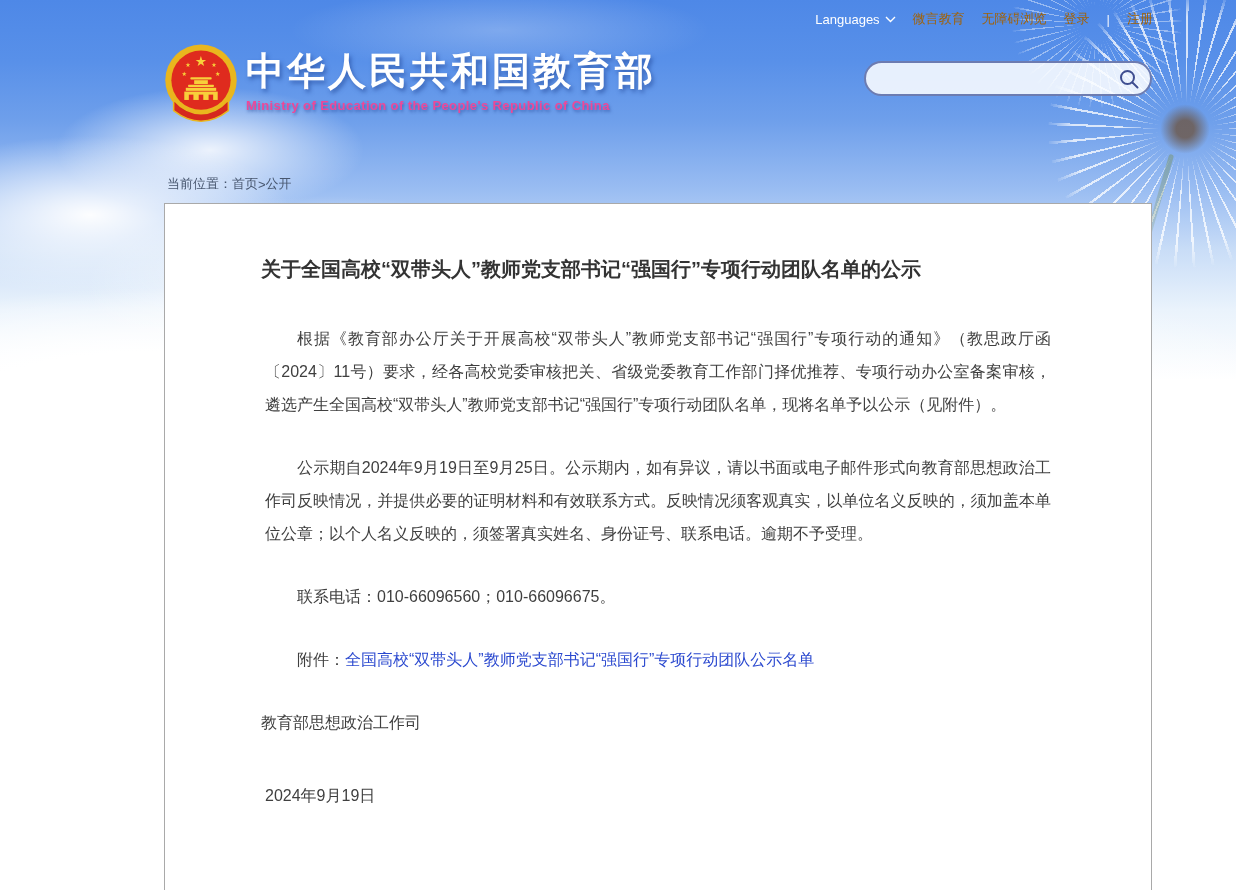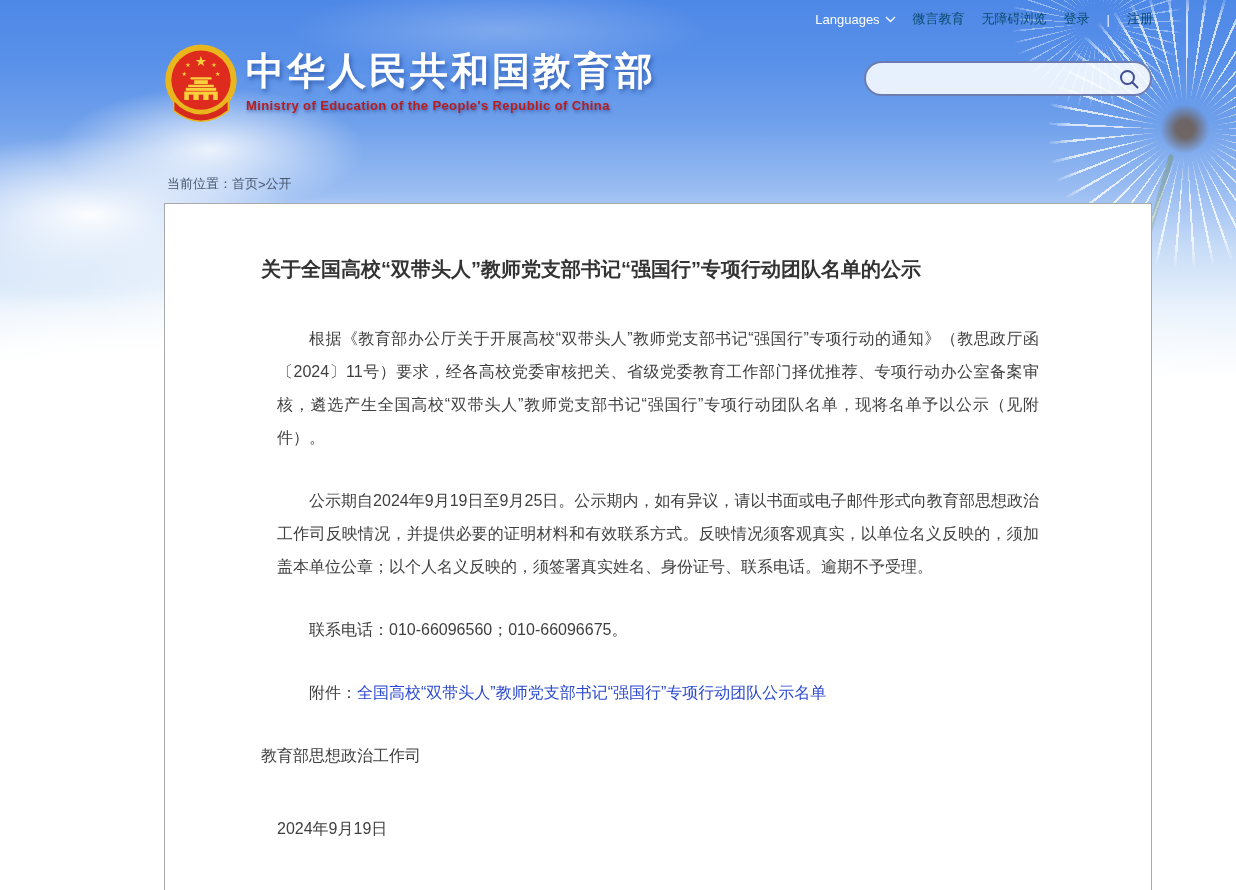--- a/index.html
+++ b/index.html
@@ -37,32 +37,32 @@
   .stem{
     position:absolute;left:1152px;top:152px;width:5px;height:125px;z-index:1;pointer-events:none;
     background:linear-gradient(rgba(120,150,120,.55),rgba(170,190,170,.12));
     transform:rotate(16deg);border-radius:3px;
   }
   
   .topbar{
     position:absolute;top:10px;right:83px;z-index:3;display:flex;align-items:center;gap:17px;
     color:#fff;font-size:13px;
   }
-  .topbar a{color:#0c4a6e;text-decoration:none;cursor:pointer;}
+  .topbar a{color:#a16207;text-decoration:none;cursor:pointer;}
   .topbar .lang{display:flex;align-items:center;gap:5px;cursor:pointer;}
   .topbar .divider{opacity:.9;}
   
   .emblem{position:absolute;left:163px;top:42px;z-index:3;cursor:pointer;}
   .site-ident{position:absolute;left:246px;top:47px;z-index:3;cursor:pointer;}
   .site-title{
     color:#fff;font-size:38px;font-weight:bold;letter-spacing:3px;line-height:48px;white-space:nowrap;
     text-shadow:2px 3px 4px rgba(25,60,140,.55);
   }
   .site-subtitle{
-    color:#b91c1c;font-size:13px;font-weight:bold;letter-spacing:.4px;margin-top:3px;white-space:nowrap;
+    color:#ec4899;font-size:13px;font-weight:bold;letter-spacing:.4px;margin-top:3px;white-space:nowrap;
     text-shadow:1px 2px 3px rgba(25,60,140,.5);
   }
   .searchbox{
     position:absolute;left:864px;top:61px;width:288px;height:35px;z-index:3;box-sizing:border-box;
     border:2px solid rgba(78,94,158,.8);border-radius:19px;
     background:rgba(251,253,255,.88);display:flex;align-items:center;
   }
   .searchbox input{
     flex:1;height:100%;border:none;outline:none;background:transparent;
     padding:0 10px 0 16px;font-size:14px;color:#334;
@@ -76,21 +76,21 @@
   .breadcrumb a{color:#47566e;text-decoration:none;cursor:pointer;}
   
   .card{
     position:absolute;left:164px;top:203px;width:988px;height:780px;z-index:2;box-sizing:border-box;
     background:#fff;border:1px solid #a9a9a9;padding:50px 96px 0;
   }
   .article-title{
     font-size:20px;font-weight:bold;color:#333;text-align:left;margin:0 0 38px;line-height:30px;
   }
   .card p{
-    font-size:16px;line-height:33px;color:#3f3f3f;text-align:justify;margin:0 16px 30px;
+    font-size:16px;line-height:33px;color:#3f3f3f;text-align:justify;margin:0 4px 30px;
   }
   .indent{text-indent:2em;}
   .attachment a{color:#2b49cf;text-decoration:none;cursor:pointer;}
   .sign-line{text-align:right;margin:22px 0 40px !important;}
   .date-line{text-align:right;}
 </style>
 </head>
 <body>
 
 <div class="sky"></div>

